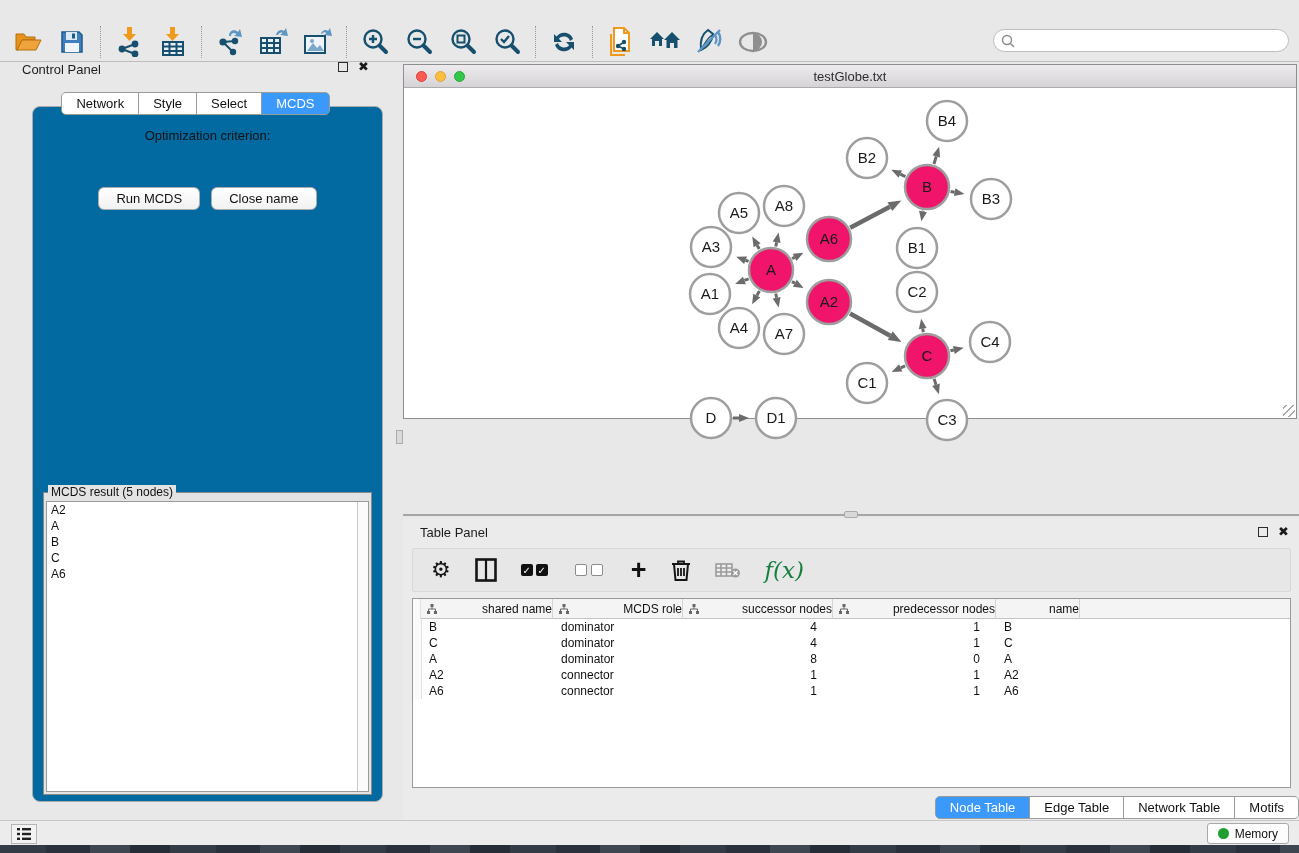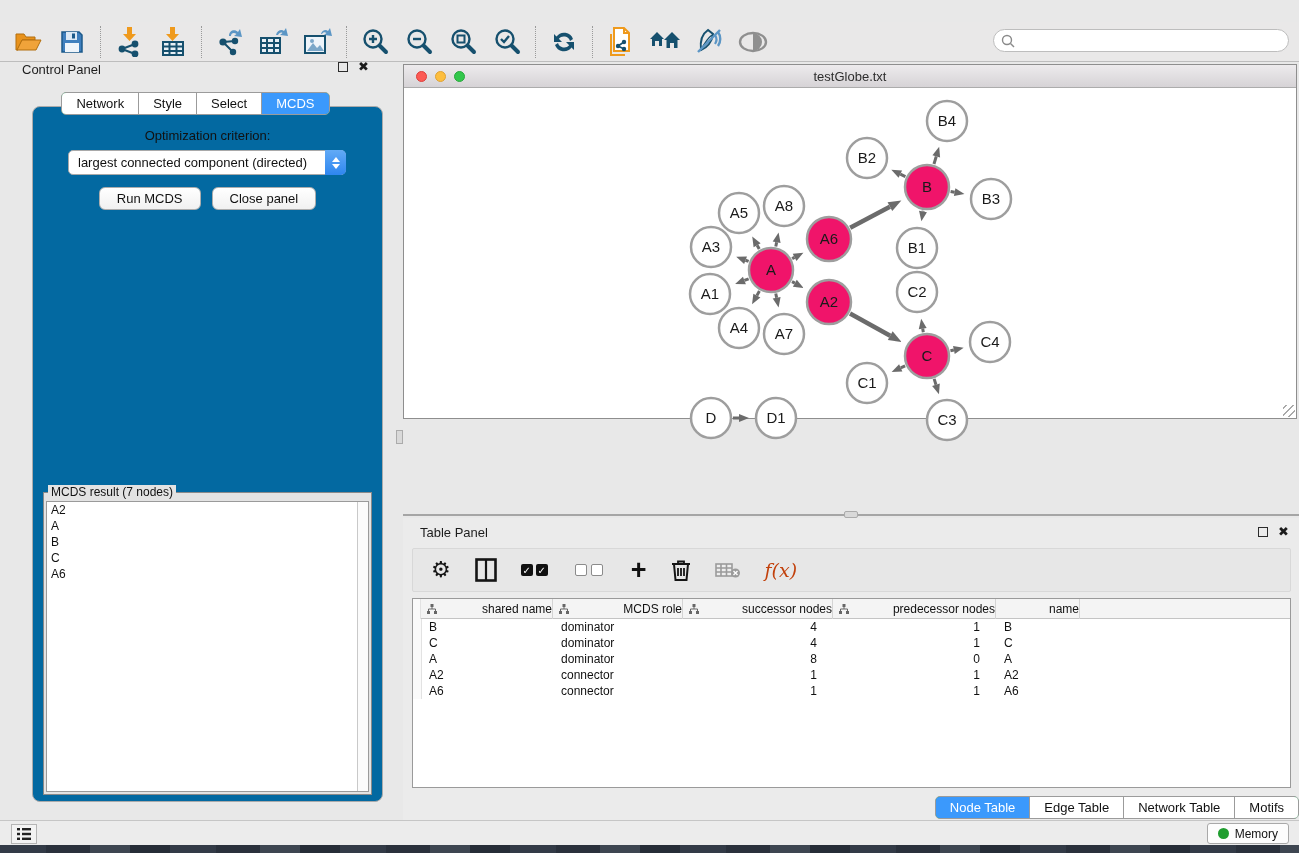--- a/index.html
+++ b/index.html
@@ -79,21 +79,21 @@
   .table-panel { position:absolute; left:403px; top:518px; width:896px; height:302px; background:#ebebeb; }
   .tp-head { height:28px; display:flex; align-items:center; padding:0 10px 0 17px; }
   .tp-toolbar { margin:2px 8px 0 9px; height:44px; background:#e7e7e7; border:1px solid #d8d8d8; border-radius:2px;
     display:flex; align-items:center; gap:24px; padding-left:18px; }
   .tp-btn { display:flex; align-items:center; justify-content:center; height:30px; }
   .gear-glyph { font-size:22px; color:#151515; line-height:24px; font-family:"DejaVu Sans",sans-serif;}
   .chk { width:12px; height:12px; background:#111; border-radius:2px; color:#fff; font-size:10px;
     display:inline-flex; align-items:center; justify-content:center; margin-right:3px; font-family:"DejaVu Sans",sans-serif;}
   .unchk { width:12px; height:12px; background:#fff; border:1.5px solid #8b8b8b; border-radius:2px; display:inline-block; margin-right:4px; }
   .plus-glyph { font-size:27px; font-weight:bold; color:#111; line-height:24px; }
-  .fx-glyph { font-family:"DejaVu Serif",serif; font-style:italic; font-size:19px; color:#c2410c; }
+  .fx-glyph { font-family:"DejaVu Serif",serif; font-style:italic; font-size:23px; color:#15803d; }
   .ttable { position:absolute; left:9px; right:8px; top:80px; height:190px; background:#fff; border:1px solid #9a9a9a; overflow:hidden;}
   .thead-row, .trow { display:grid; grid-template-columns:8px 132px 130px 150px 163px 84px 1fr; }
   .thead-row { background:#f4f4f4; border-bottom:1px solid #c4c4c4; height:20px; }
   .th { position:relative; display:flex; align-items:center; justify-content:flex-end; font-size:12px; color:#111;
     border-right:1px solid #d4d4d4; height:20px; }
   .th .th-icon { position:absolute; left:6px; top:5px; }
   .th.gutter, .td.gutter { border-right:1px solid #e2e2e2; background:#fafafa; }
   .th.filler, .td.filler { border-right:none; }
   .trow { height:16px; }
   .td { font-size:12px; color:#111; line-height:16px; padding-left:8px; border-right:none; white-space:nowrap; }
@@ -280,33 +280,26 @@
     <div class="seg-tabs">
       <span class="seg" id="cp-tabs">
           <span class="tab">Network</span>
           <span class="tab">Style</span>
           <span class="tab">Select</span>
           <span class="tab active">MCDS</span>
         </span>
     </div>
     <div class="cp-body">
       <div class="opt-label">Optimization criterion:</div>
-      <div class="dropdown">
-        <span class="dd-text">largest connected component (directed)</span>
-        <span class="dd-spin">
-            <span class="up"></span>
-            <span class="down"></span>
-          </span>
-      </div>
       <div class="btn-row">
         <button class="mac-btn">Run MCDS</button>
-        <button class="mac-btn">Close panel</button>
+        <button class="mac-btn">Close name</button>
       </div>
       <div class="result-group">
-        <span class="result-legend">MCDS result (7 nodes)</span>
+        <span class="result-legend">MCDS result (5 nodes)</span>
         <div class="result-list" id="mcds-result-list">
           <div class="result-item">A2</div>
             <div class="result-item">A</div>
             <div class="result-item">B</div>
             <div class="result-item">C</div>
             <div class="result-item">A6</div>
             <div class="v-scroll-track"></div>
         </div>
       </div>
     </div>

